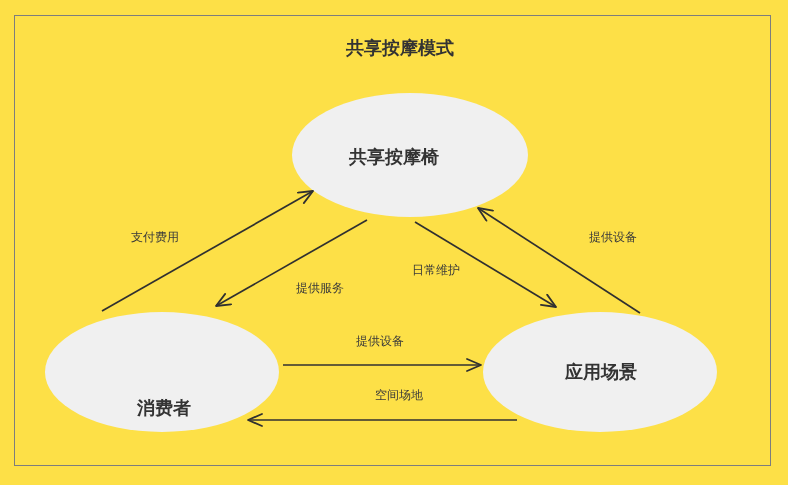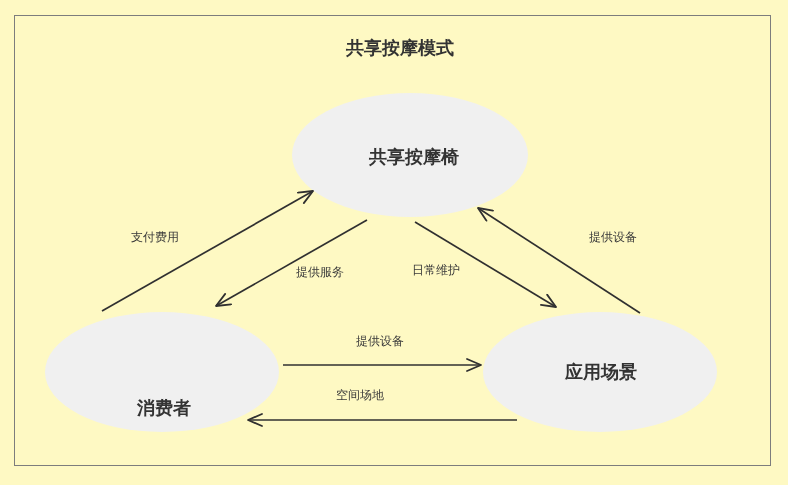--- a/index.html
+++ b/index.html
@@ -5,21 +5,21 @@
   html, body {
     margin: 0;
     padding: 0;
     background: #ffffff;
     font-family: "Liberation Sans", sans-serif;
   }
   .canvas {
     position: relative;
     width: 788px;
     height: 485px;
-    background: #fef9c3;
+    background: #fde047;
     overflow: hidden;
   }
   .frame {
     position: absolute;
     left: 14px;
     top: 15px;
     width: 755px;
     height: 449px;
     border: 1px solid var(--border_color, #7d7d7d);
     background: transparent;
@@ -86,24 +86,24 @@
     <line class="edge-line" x1="102" y1="311" x2="313" y2="191" marker-end="url(#arrowV)"></line>
     <line class="edge-line" x1="367" y1="220" x2="216" y2="306" marker-end="url(#arrowV)"></line>
     <line class="edge-line" x1="415" y1="222" x2="556" y2="307" marker-end="url(#arrowV)"></line>
     <line class="edge-line" x1="640" y1="313" x2="478" y2="208" marker-end="url(#arrowV)"></line>
     <line class="edge-line" x1="283" y1="365" x2="481" y2="365" marker-end="url(#arrowV)"></line>
     <line class="edge-line" x1="517" y1="420" x2="248" y2="420" marker-end="url(#arrowV)"></line>
   </svg>
 
   <div class="label title-label" style="left:400px; top:48px;">共享按摩模式</div>
 
-  <div class="label node-label" style="left:414px; top:157px;">共享按摩椅</div>
+  <div class="label node-label" style="left:394px; top:157px;">共享按摩椅</div>
   <div class="label node-label" style="left:164px; top:372px;margin-top:36px;">消费者</div>
   <div class="label node-label" style="left:601px; top:372px;">应用场景</div>
 
   <div class="label edge-label" style="left:155px; top:237px;">支付费用</div>
-  <div class="label edge-label" style="left:320px; top:272px;">提供服务</div>
+  <div class="label edge-label" style="left:320px; top:288px;">提供服务</div>
   <div class="label edge-label" style="left:436px; top:270px;">日常维护</div>
   <div class="label edge-label" style="left:613px; top:237px;">提供设备</div>
   <div class="label edge-label" style="left:380px; top:341px;">提供设备</div>
-  <div class="label edge-label" style="left:360px; top:395px;">空间场地</div>
+  <div class="label edge-label" style="left:399px; top:395px;">空间场地</div>
 
 </div>
 
 </body></html>

